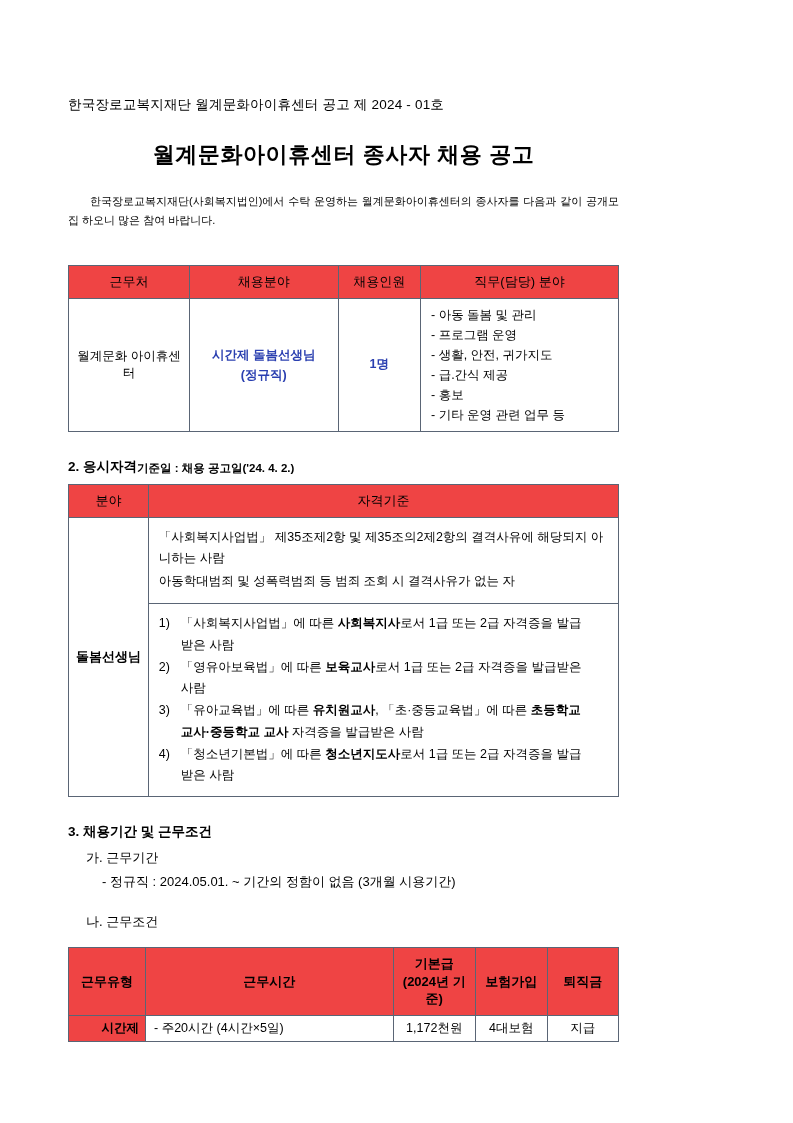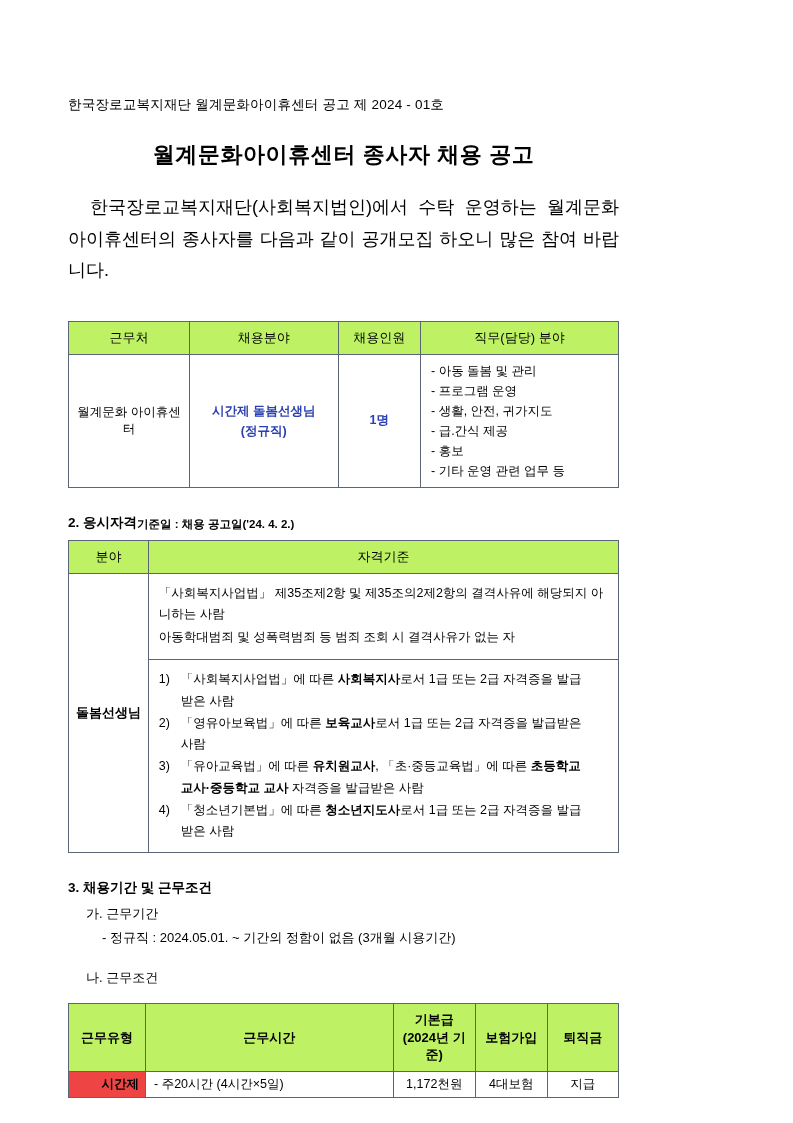--- a/index.html
+++ b/index.html
@@ -27,21 +27,21 @@
     margin: 0 0 26px 0;
   }
   .doc-title {
     text-align: center;
     font-size: 22px;
     font-weight: bold;
     letter-spacing: 0.6px;
     margin: 0 0 22px 0;
   }
   .intro {
-    font-size: 18px;
+    font-size: 11px;
     line-height: 1.75;
     text-align: justify;
     margin: 0 0 34px 0;
   }
   .intro .indent { display: inline-block; width: 22px; }
 
   .section-head {
     font-size: 13.5px;
     font-weight: bold;
     margin: 0 0 8px 0;
@@ -67,21 +67,21 @@
     border: 1.4px solid #33404f;
   }
   table.tbl th, table.tbl td {
     border: 1px solid #5a6575;
     padding: 5px 6px;
     font-size: 12.5px;
     vertical-align: middle;
     text-align: center;
   }
   table.tbl thead th {
-    background: #bef264;
+    background: #ef4444;
     font-weight: normal;
     font-size: 13px;
     padding: 7px 6px;
   }
   .cell-left {
     text-align: left !important;
     line-height: 1.65;
   }
   .blue-bold {
     color: #2a3fb0;

